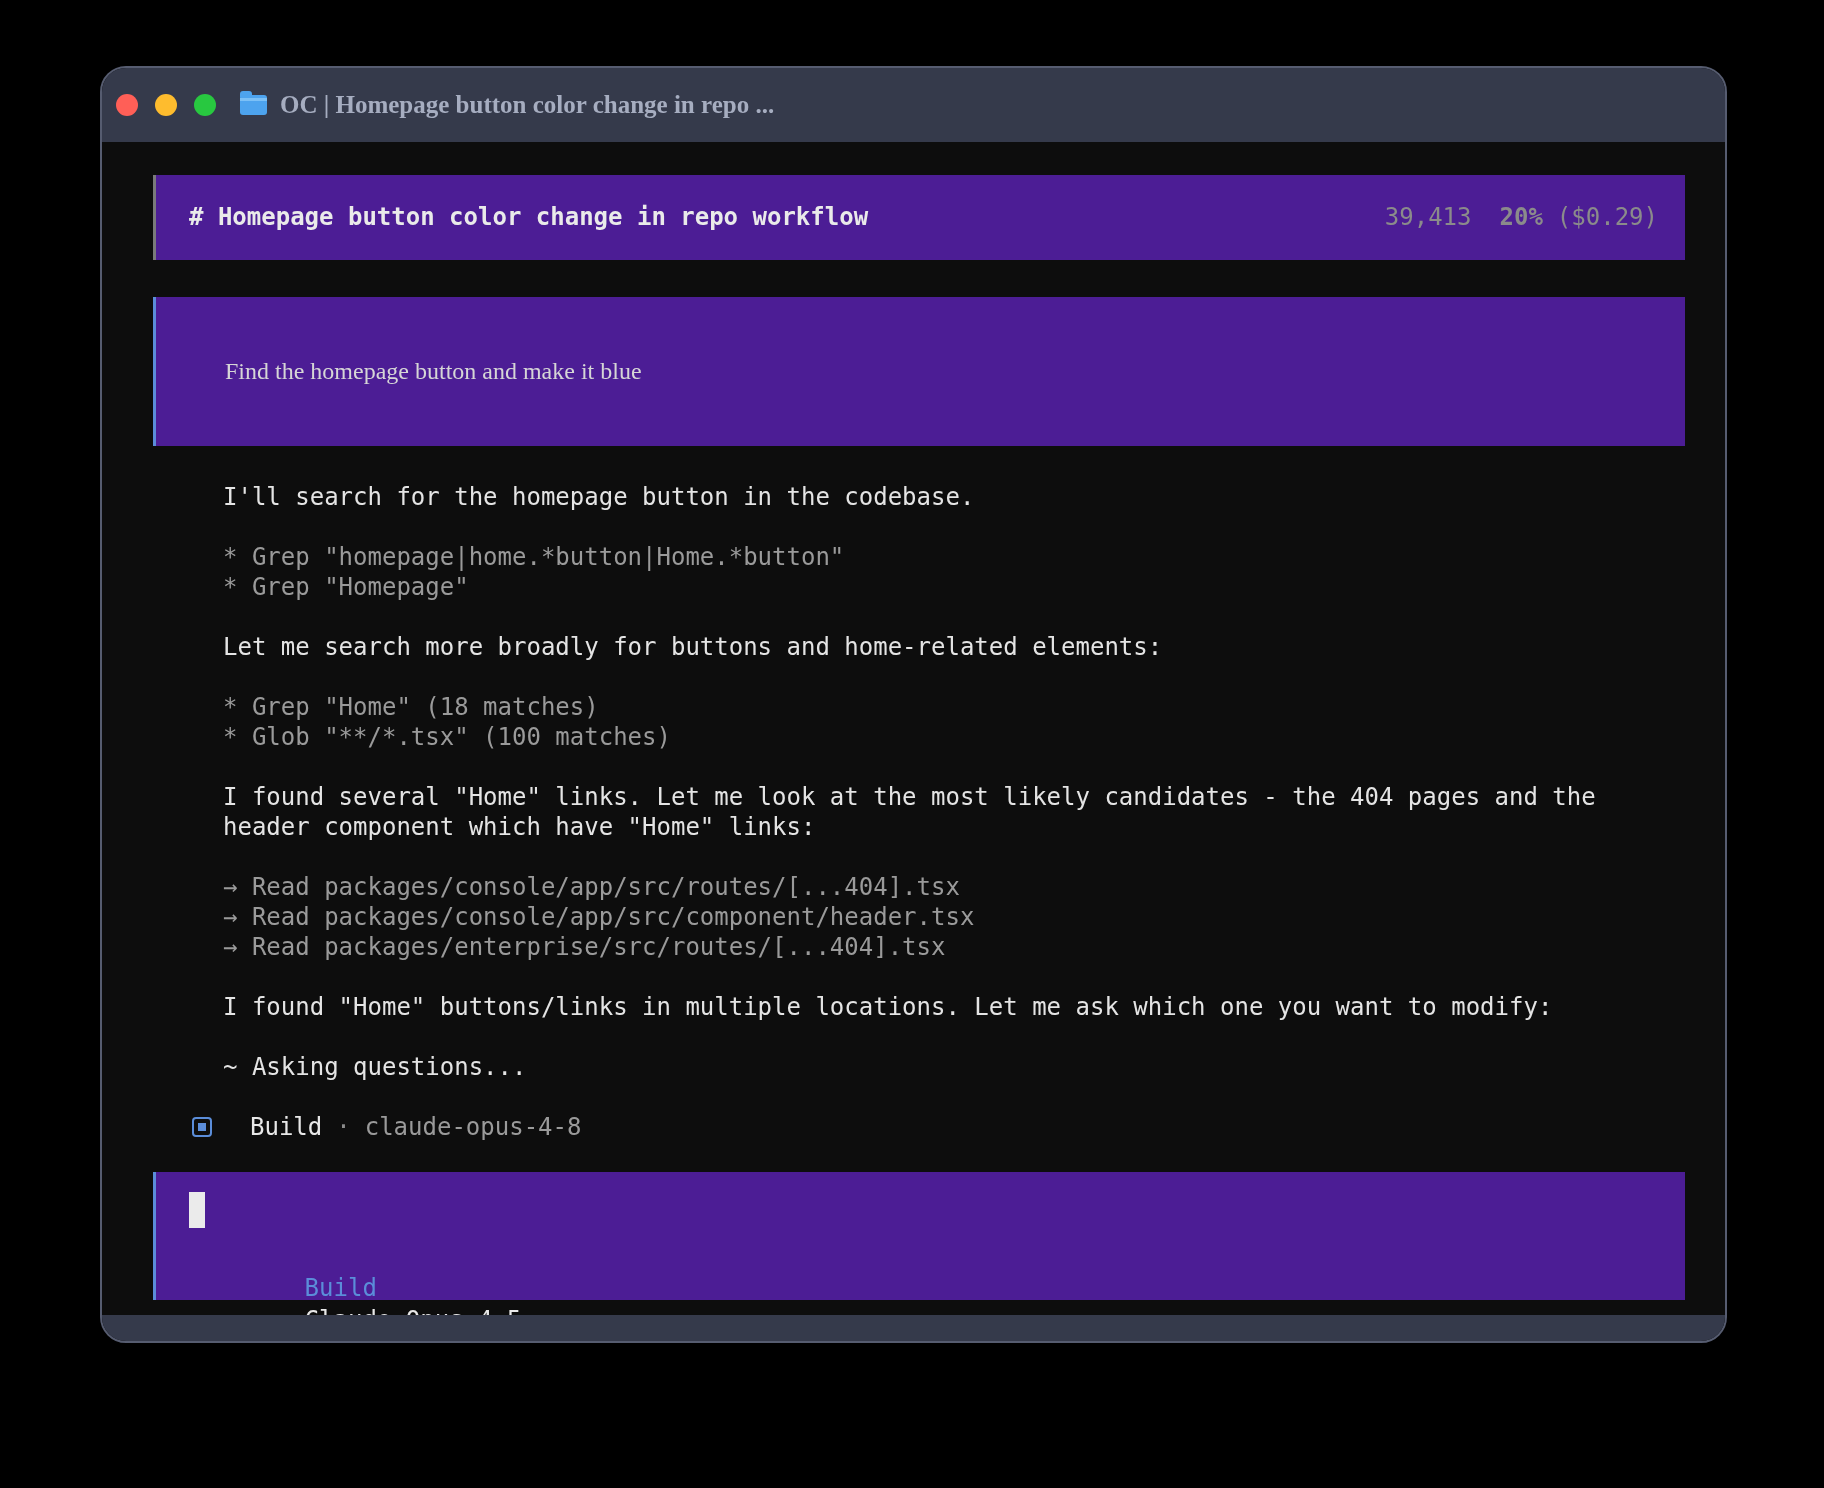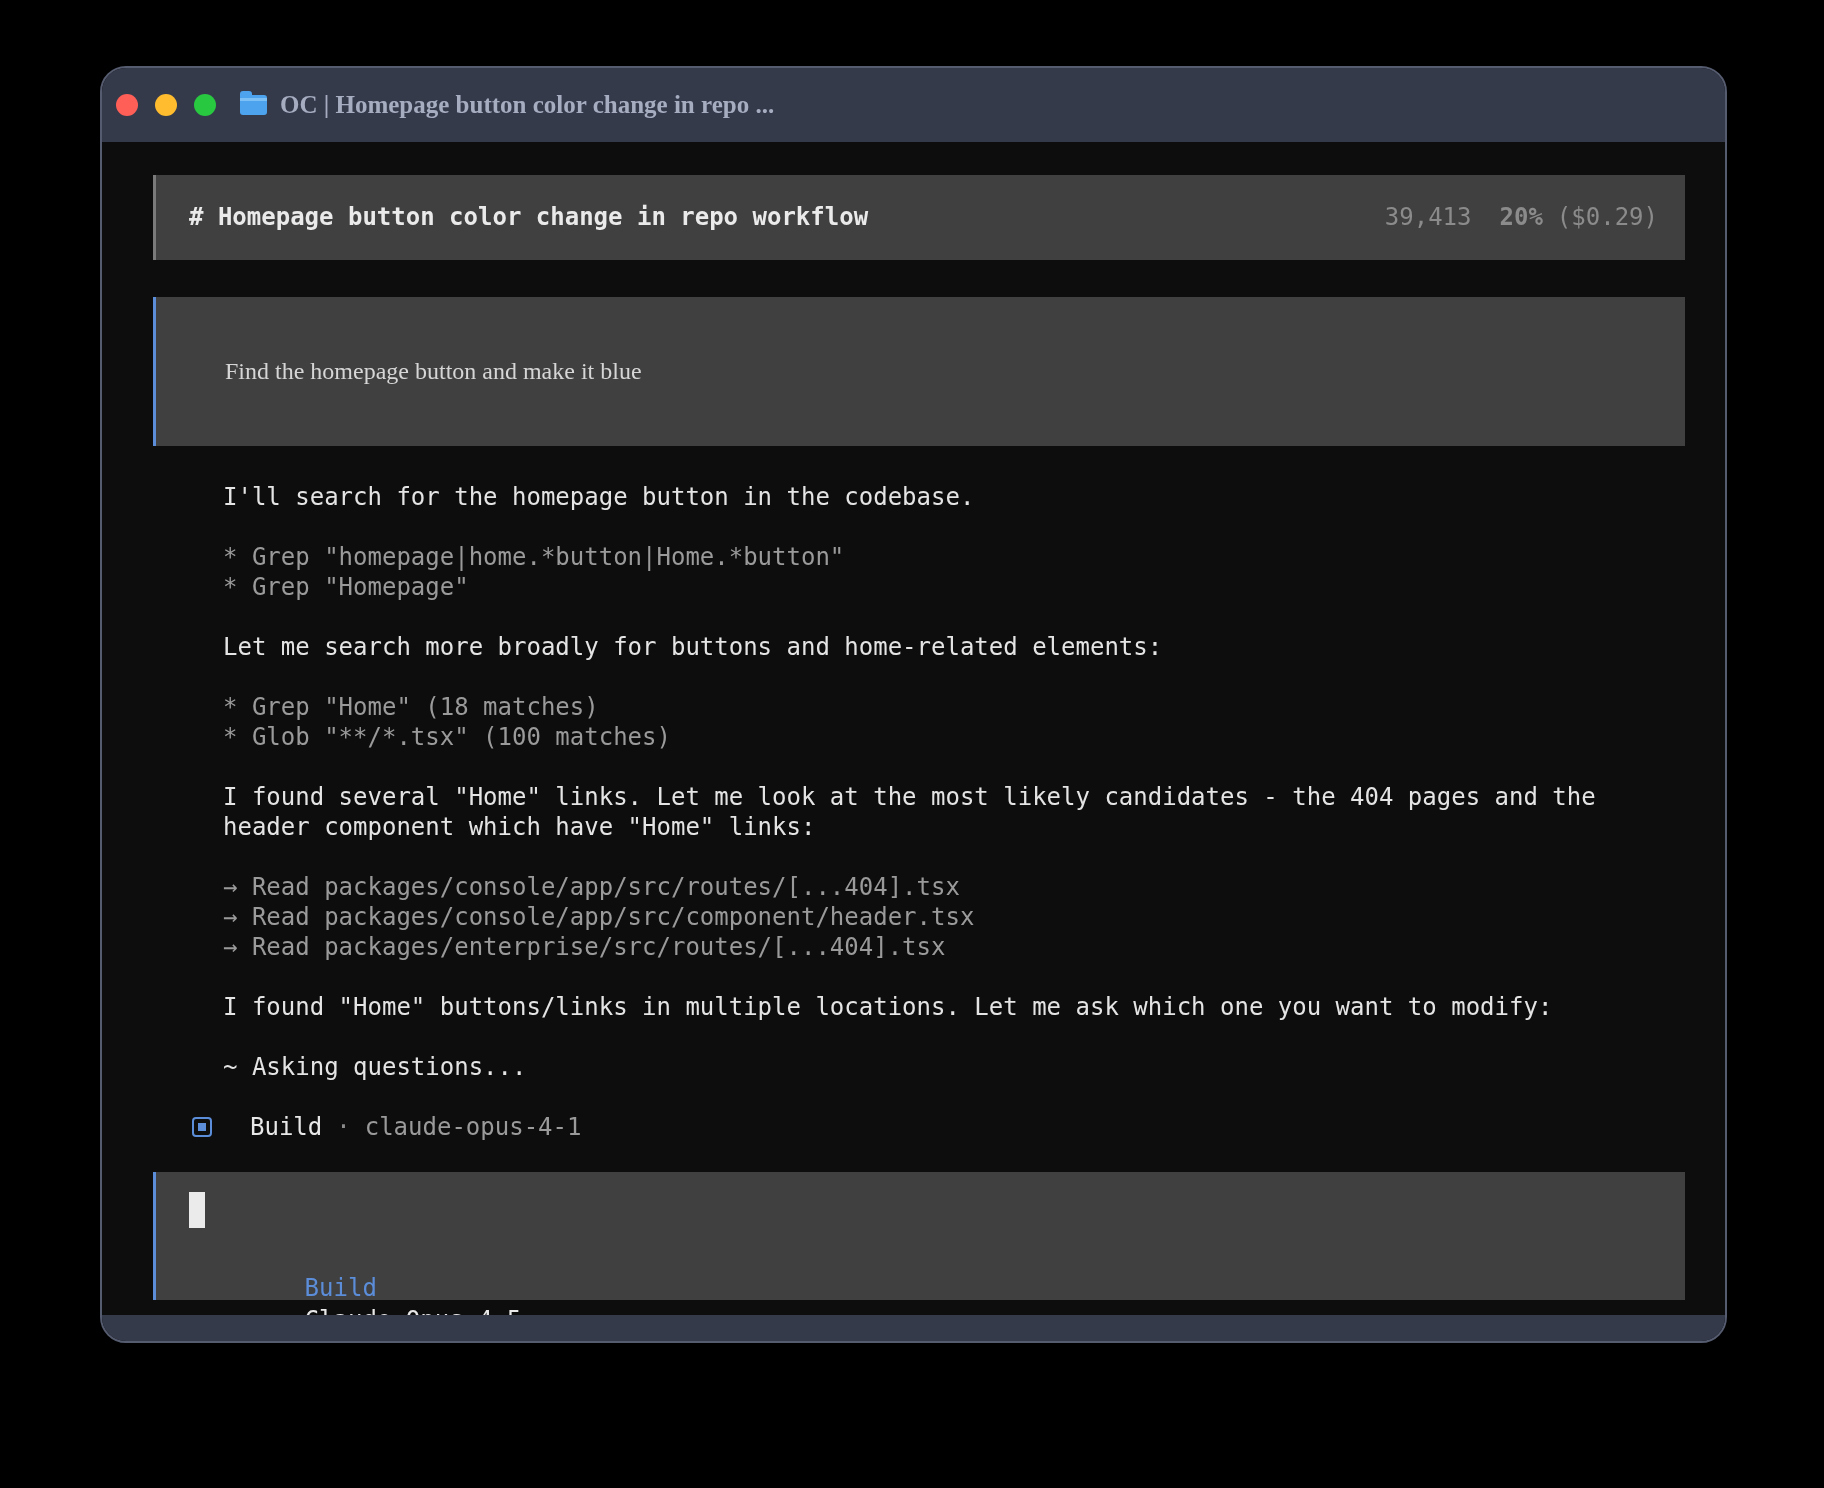--- a/index.html
+++ b/index.html
@@ -35,21 +35,21 @@
   .title-text {
     font-family:Liberation Serif, serif;
     font-weight:700; font-size:25px; color:#a6adc0; margin-left:13px;
     white-space:nowrap;
   }
 
   .content {
     height:1173px; padding:33px 40px 0 51px; font-size:24px; color:#e4e4e4;
   }
 
-  .block { background:#404040; }
+  .block { background:#4c1d95; }
   .header-block {
     border-left:3px solid #7a7a7a; padding:26px 27px 27px 33px;
     display:flex; justify-content:space-between; align-items:center;
     line-height:32px; margin-bottom:37px;
   }
   .hdr-title { font-weight:700; color:#eaeaea; white-space:pre; }
   .hdr-stats { color:#8b8b8b; white-space:pre; display:flex; }
   .hdr-stats .tokens { margin-right:28px; }
   .hdr-stats .pct    { margin-right:14px;font-weight:bold; }
 
@@ -163,21 +163,21 @@
       </div>
       <div class="para">
         <div class="line">~ Asking questions...</div>
       </div>
     </div>
 
     <div class="agent-row">
       <span class="agent-icon"></span>
       <span class="agent-name">Build</span>
       <span class="agent-sep">·</span>
-      <span class="agent-model">claude-opus-4-1</span>
+      <span class="agent-model">claude-opus-4-8</span>
     </div>
 
     <div class="block input-block">
       <span class="cursor"></span>
       <div class="input-meta">
         <span class="meta-agent">Build</span>
         <span class="meta-model">Claude Opus 4.5</span>
         <span class="meta-provider">OpenCode Zen</span>
       </div>
     </div>

